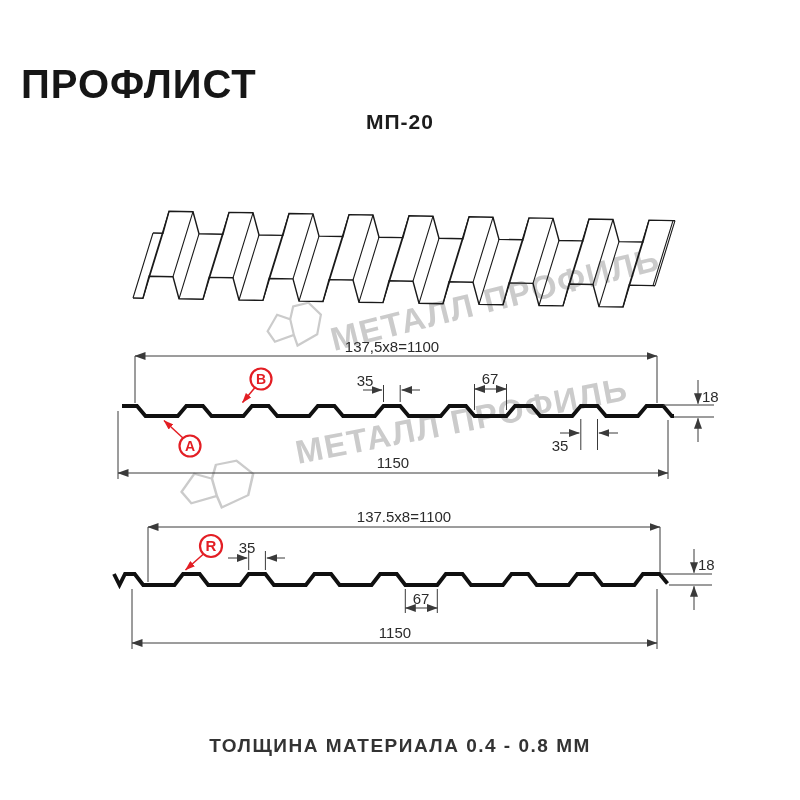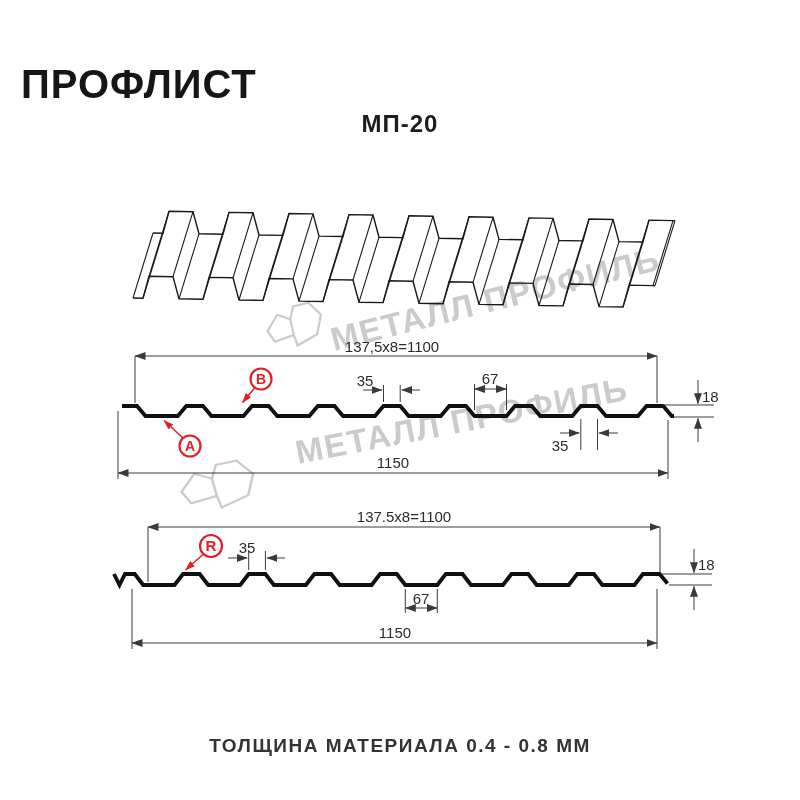--- a/index.html
+++ b/index.html
@@ -1,21 +1,21 @@
 <!DOCTYPE html>
 <html><head>
 <meta charset="utf-8">
 <style>
   html,body{margin:0;padding:0;background:#ffffff;}
   .page{position:relative;width:800px;height:800px;background:#fff;overflow:hidden;
         font-family:"Liberation Sans", sans-serif;}
   .title{position:absolute;left:0;top:62px;width:800px;text-align:left;
          font-size:40px;font-weight:bold;letter-spacing:1px;color:#161616;margin-left:21px;}
   .subtitle{position:absolute;left:0;top:110px;width:800px;text-align:center;
-            font-size:24px;font-weight:600;letter-spacing:1px;color:#1c1c1c;}
+            font-size:21px;font-weight:600;letter-spacing:1px;color:#1c1c1c;}
   .footer{position:absolute;left:0;top:707px;width:800px;text-align:center;
           font-size:19px;font-weight:600;letter-spacing:1.5px;color:#333;margin-top:28px;}
   svg{position:absolute;left:0;top:0;}
   .dimtxt{font-size:15px;fill:#2b2b2b;}
   .dimtxt-mid{font-size:15px;fill:#2b2b2b;text-anchor:middle;}
   .redtxt{font-size:14px;font-weight:bold;fill:#e31e24;text-anchor:middle;}
   .wmtxt{font-size:33px;font-weight:bold;letter-spacing:1.5px;fill:#cbcbcb;}
 </style>
 </head>
 <body>

